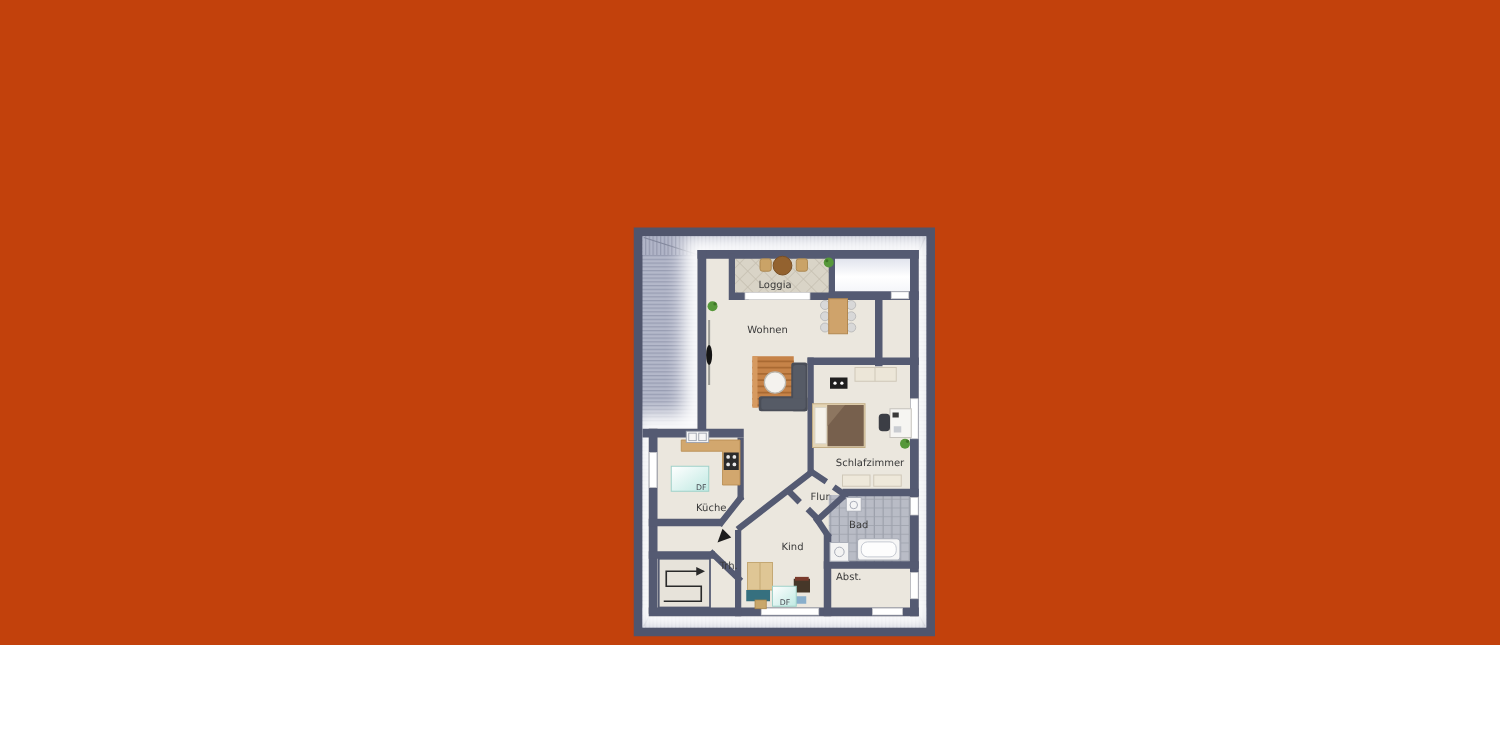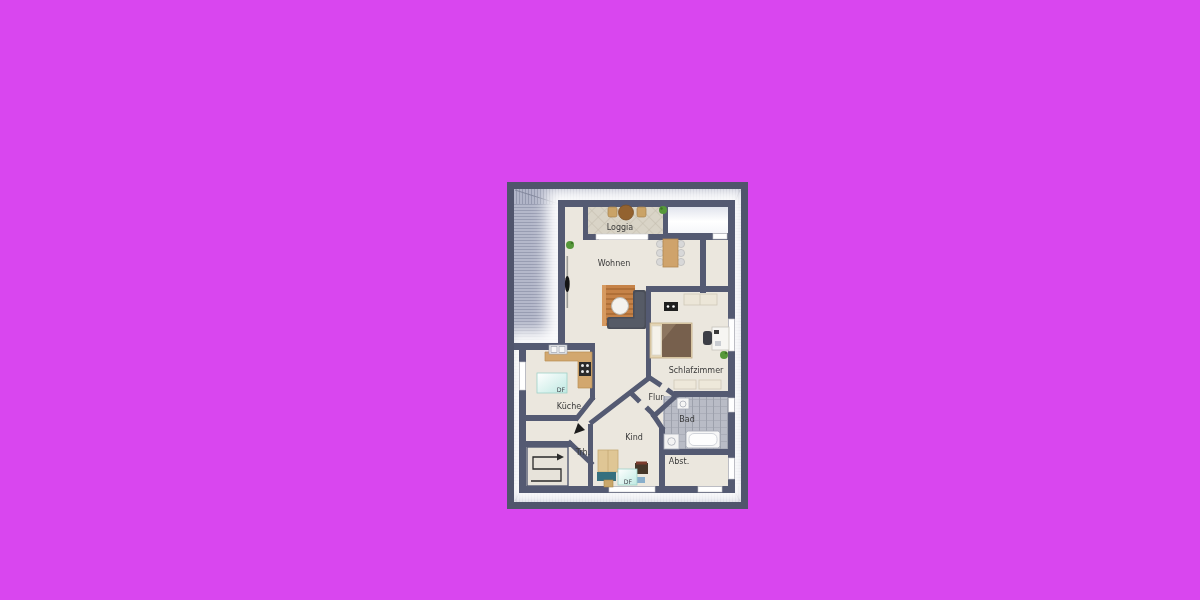--- a/index.html
+++ b/index.html
@@ -1,16 +1,16 @@
 <!DOCTYPE html>
 <html><head>
 <meta charset="utf-8">
 <style>
   html,body{margin:0;padding:0;background:#ffffff;}
-  .stage{position:relative;width:1200px;height:600px;background:#d946ef;overflow:hidden;
+  .stage{position:relative;width:1200px;height:516px;background:#c2410c;overflow:hidden;
          font-family:"DejaVu Sans","Liberation Sans",sans-serif;}
   svg{position:absolute;left:0;top:0;}
   text{font-family:"DejaVu Sans","Liberation Sans",sans-serif;fill:#3a3a3a;}
   .room-label{font-size:8px;}
   .df-label{font-size:6.2px;fill:#44474f;}
 </style>
 </head>
 <body>
 
 <div class="stage">

